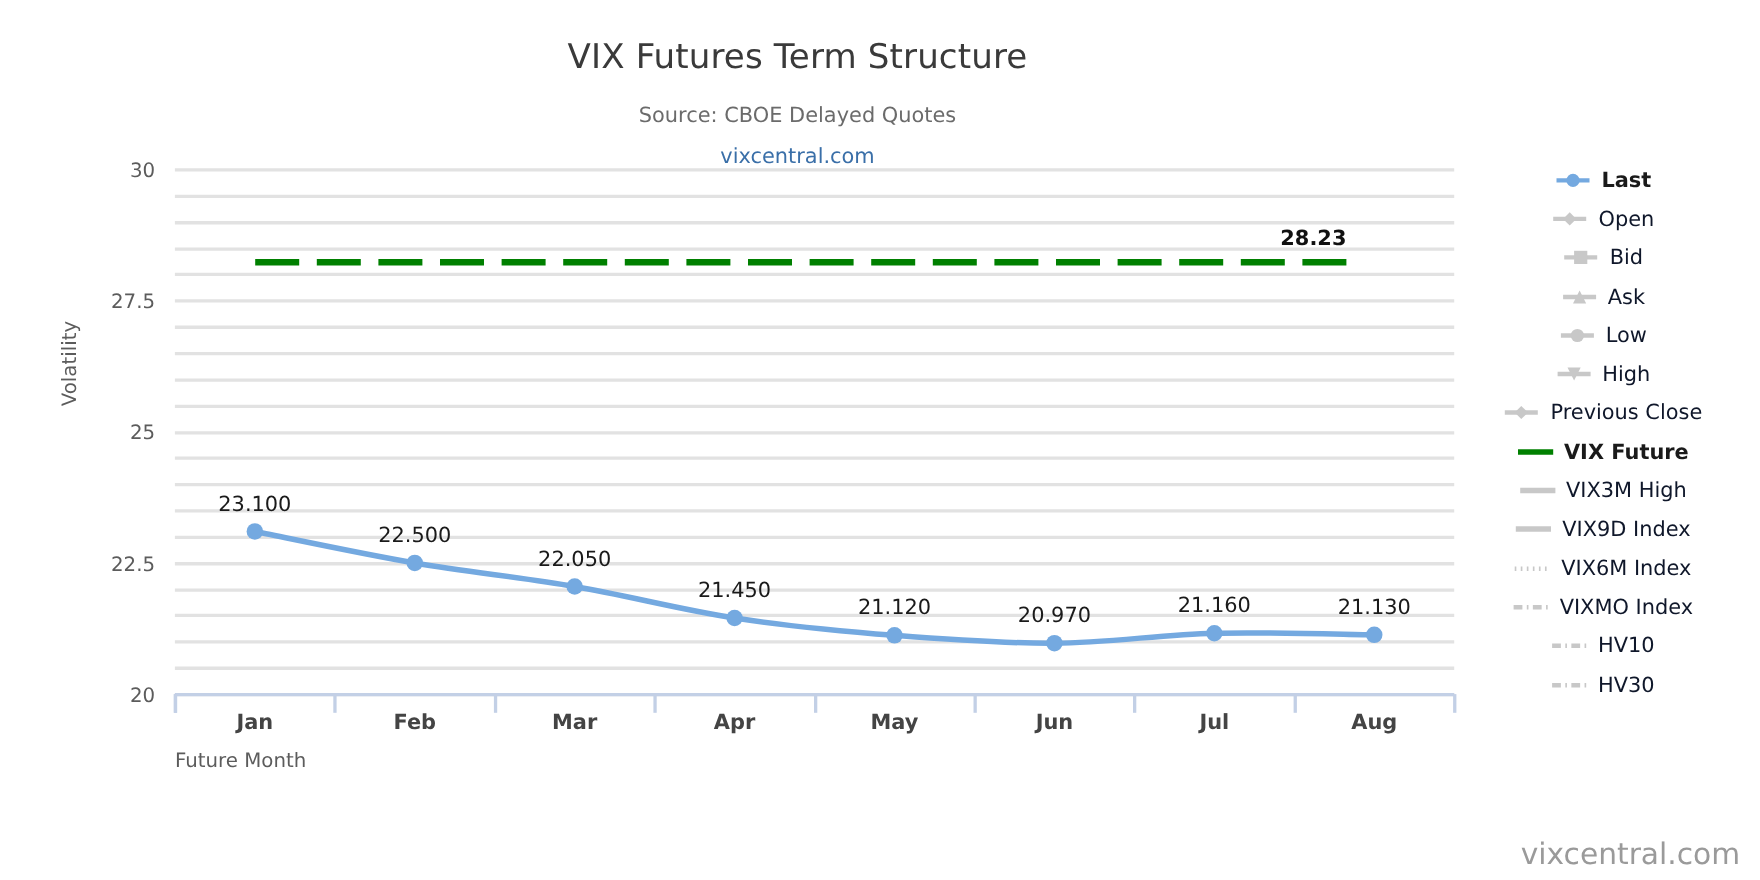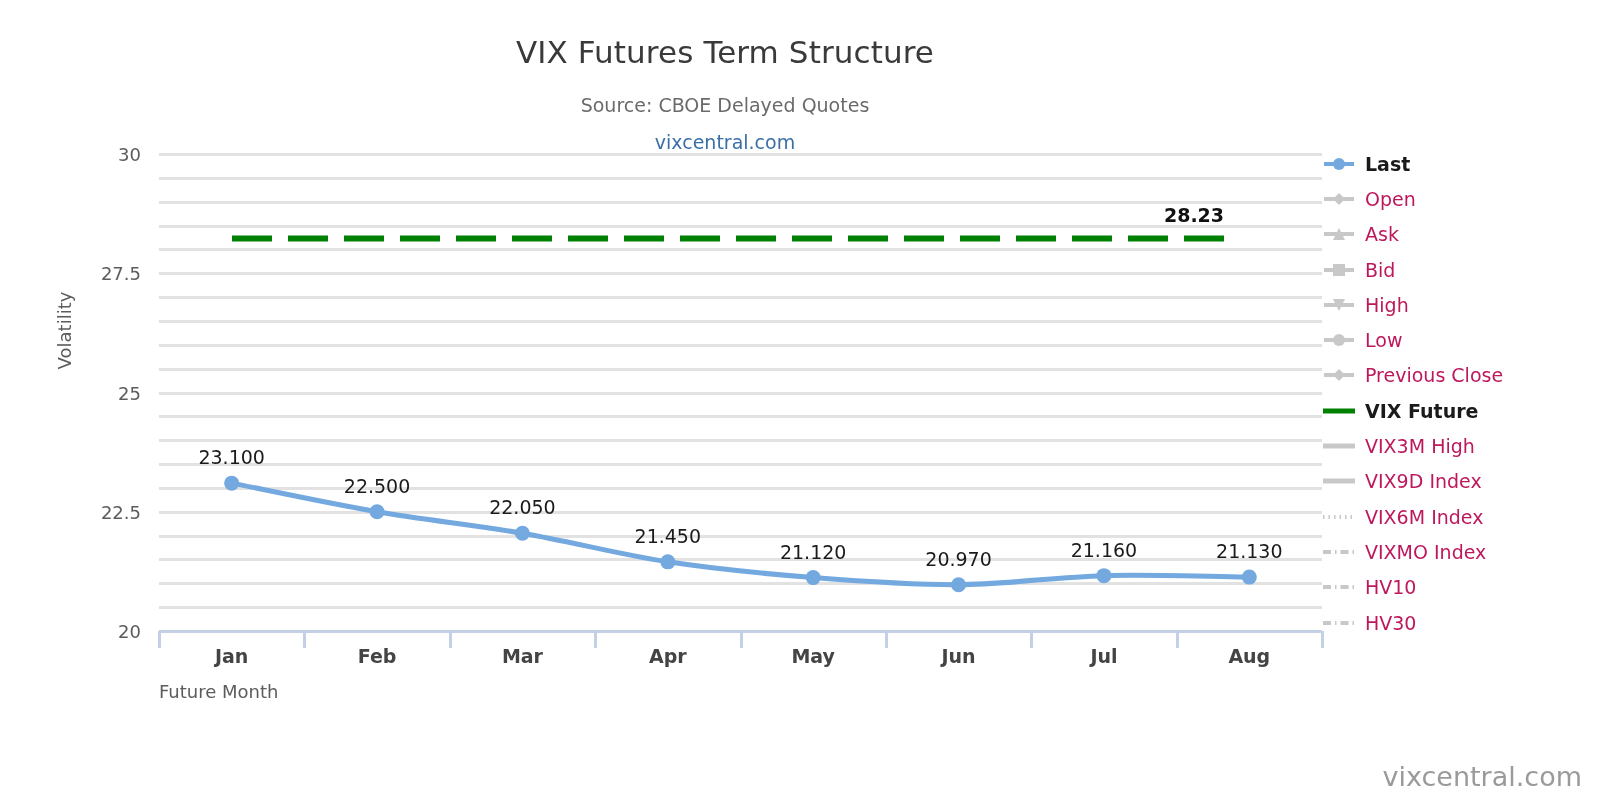--- a/index.html
+++ b/index.html
@@ -118,30 +118,31 @@
     left: 1322px;
     top: 146px;
     width: 270px;
   }
   .legend-item {
     height: 35.3px;
     display: flex;
     align-items: center;
     cursor: pointer;
     white-space: nowrap;
+    justify-content: center;
   }
   .legend-swatch {
     width: 34px;
     height: 20px;
     flex: 0 0 34px;
     margin-right: 9px;
   }
   .legend-label {
     font-size: 19px;
-    color: #be185d;
+    color: #0f172a;
     line-height: 22px;
   }
   .legend-item.active .legend-label {
     color: #1a1a1a;
     font-weight: bold;
   }
 
   
   .watermark {
     position: absolute;
@@ -254,44 +255,44 @@
       <div class="legend-item">
         <svg class="legend-swatch" viewBox="0 0 34 20">
           <line x1="2" x2="32" y1="10" y2="10" stroke="#c8c8c8" stroke-width="4"></line>
           <polygon points="17,4 23,10 17,16 11,10" fill="#c8c8c8"></polygon>
         </svg>
         <span class="legend-label">Open</span>
       </div>
       <div class="legend-item">
         <svg class="legend-swatch" viewBox="0 0 34 20">
           <line x1="2" x2="32" y1="10" y2="10" stroke="#c8c8c8" stroke-width="4"></line>
+          <rect x="11" y="4" width="12" height="12" fill="#c8c8c8"></rect>
+        </svg>
+        <span class="legend-label">Bid</span>
+      </div>
+      <div class="legend-item">
+        <svg class="legend-swatch" viewBox="0 0 34 20">
+          <line x1="2" x2="32" y1="10" y2="10" stroke="#c8c8c8" stroke-width="4"></line>
           <polygon points="17,4 23,16 11,16" fill="#c8c8c8"></polygon>
         </svg>
         <span class="legend-label">Ask</span>
       </div>
       <div class="legend-item">
         <svg class="legend-swatch" viewBox="0 0 34 20">
           <line x1="2" x2="32" y1="10" y2="10" stroke="#c8c8c8" stroke-width="4"></line>
-          <rect x="11" y="4" width="12" height="12" fill="#c8c8c8"></rect>
-        </svg>
-        <span class="legend-label">Bid</span>
+          <circle cx="17" cy="10" r="6" fill="#c8c8c8"></circle>
+        </svg>
+        <span class="legend-label">Low</span>
       </div>
       <div class="legend-item">
         <svg class="legend-swatch" viewBox="0 0 34 20">
           <line x1="2" x2="32" y1="10" y2="10" stroke="#c8c8c8" stroke-width="4"></line>
           <polygon points="17,16 23,4 11,4" fill="#c8c8c8"></polygon>
         </svg>
         <span class="legend-label">High</span>
-      </div>
-      <div class="legend-item">
-        <svg class="legend-swatch" viewBox="0 0 34 20">
-          <line x1="2" x2="32" y1="10" y2="10" stroke="#c8c8c8" stroke-width="4"></line>
-          <circle cx="17" cy="10" r="6" fill="#c8c8c8"></circle>
-        </svg>
-        <span class="legend-label">Low</span>
       </div>
       <div class="legend-item">
         <svg class="legend-swatch" viewBox="0 0 34 20">
           <line x1="2" x2="32" y1="10" y2="10" stroke="#c8c8c8" stroke-width="4"></line>
           <polygon points="17,4 23,10 17,16 11,10" fill="#c8c8c8"></polygon>
         </svg>
         <span class="legend-label">Previous Close</span>
       </div>
       <div class="legend-item active">
         <svg class="legend-swatch" viewBox="0 0 34 20">

